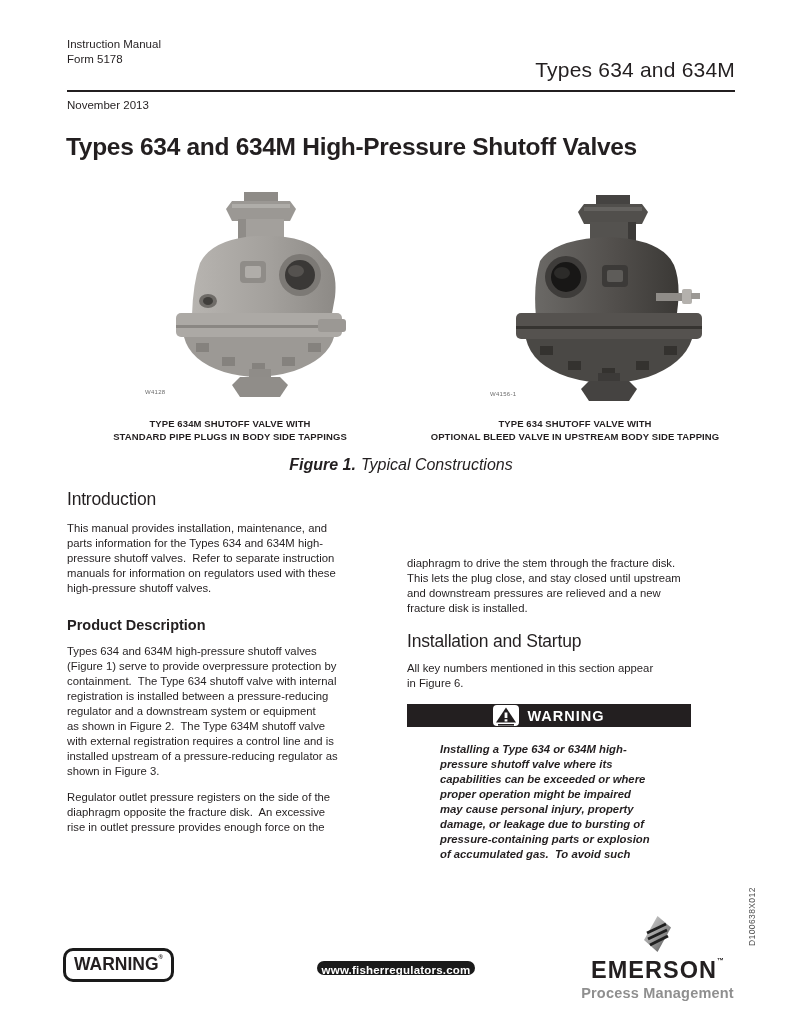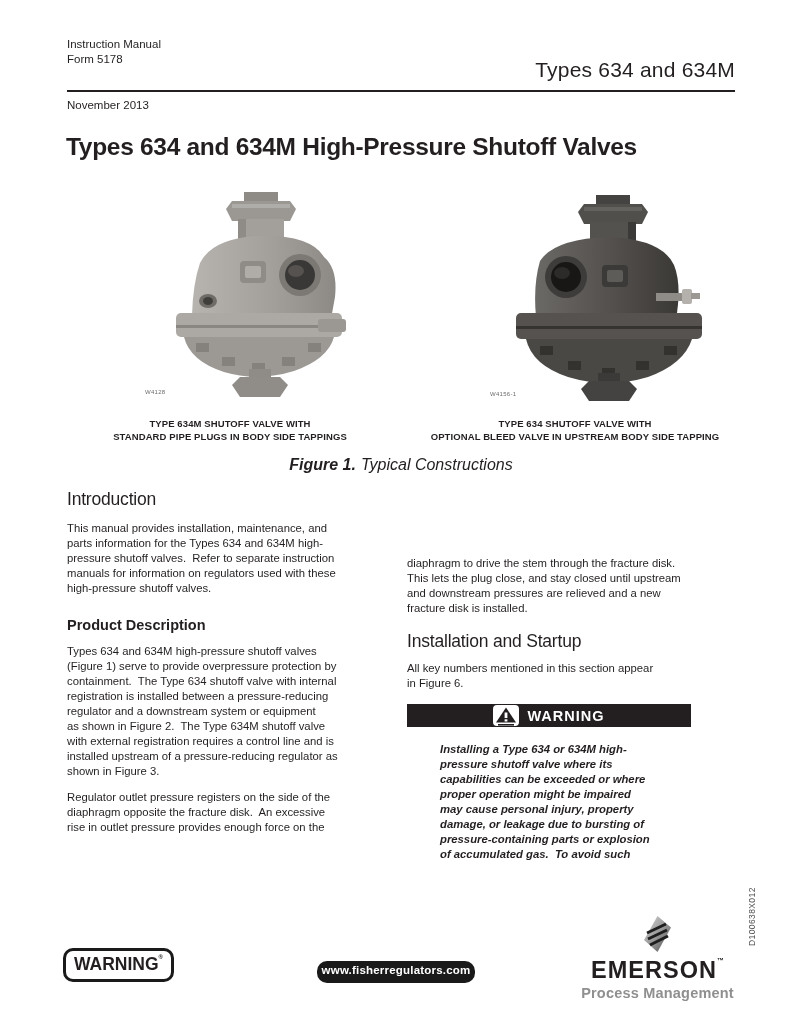--- a/index.html
+++ b/index.html
@@ -64,21 +64,21 @@
     font-size:8.5px; color:#4d4d4d; letter-spacing:0.4px;
   }
 
   
   .fisher-logo {
     left:63px; top:948px; border:3px solid #1a1a1a; border-radius:10px;
     padding:3px 8px 4px 8px; font-size:17.5px; font-weight:bold; letter-spacing:0;
   }
   .fisher-logo sup { font-size:6px; vertical-align:top; }
   .site-pill {
-    left:317px; top:961px; width:158px; height:22px; background:#1a1a1a;
+    left:317px; top:961px; width:158px; height:14px; background:#1a1a1a;
     border-radius:10px; color:#ffffff; font-size:11.5px; font-weight:bold;
     text-align:center; line-height:19px; letter-spacing:0.2px;
   }
   .emerson { left:575px; top:916px; width:165px; text-align:center; }
   .emerson-word { font-size:23.5px; font-weight:bold; letter-spacing:1px; margin-top:1px; }
   .emerson-word sup { font-size:7px; vertical-align:top; letter-spacing:0; }
   .emerson-tagline { font-size:14.5px; font-weight:bold; color:#8f8f8f; letter-spacing:0.2px; margin-top:1px; }
 </style>
 </head>
 <body>

